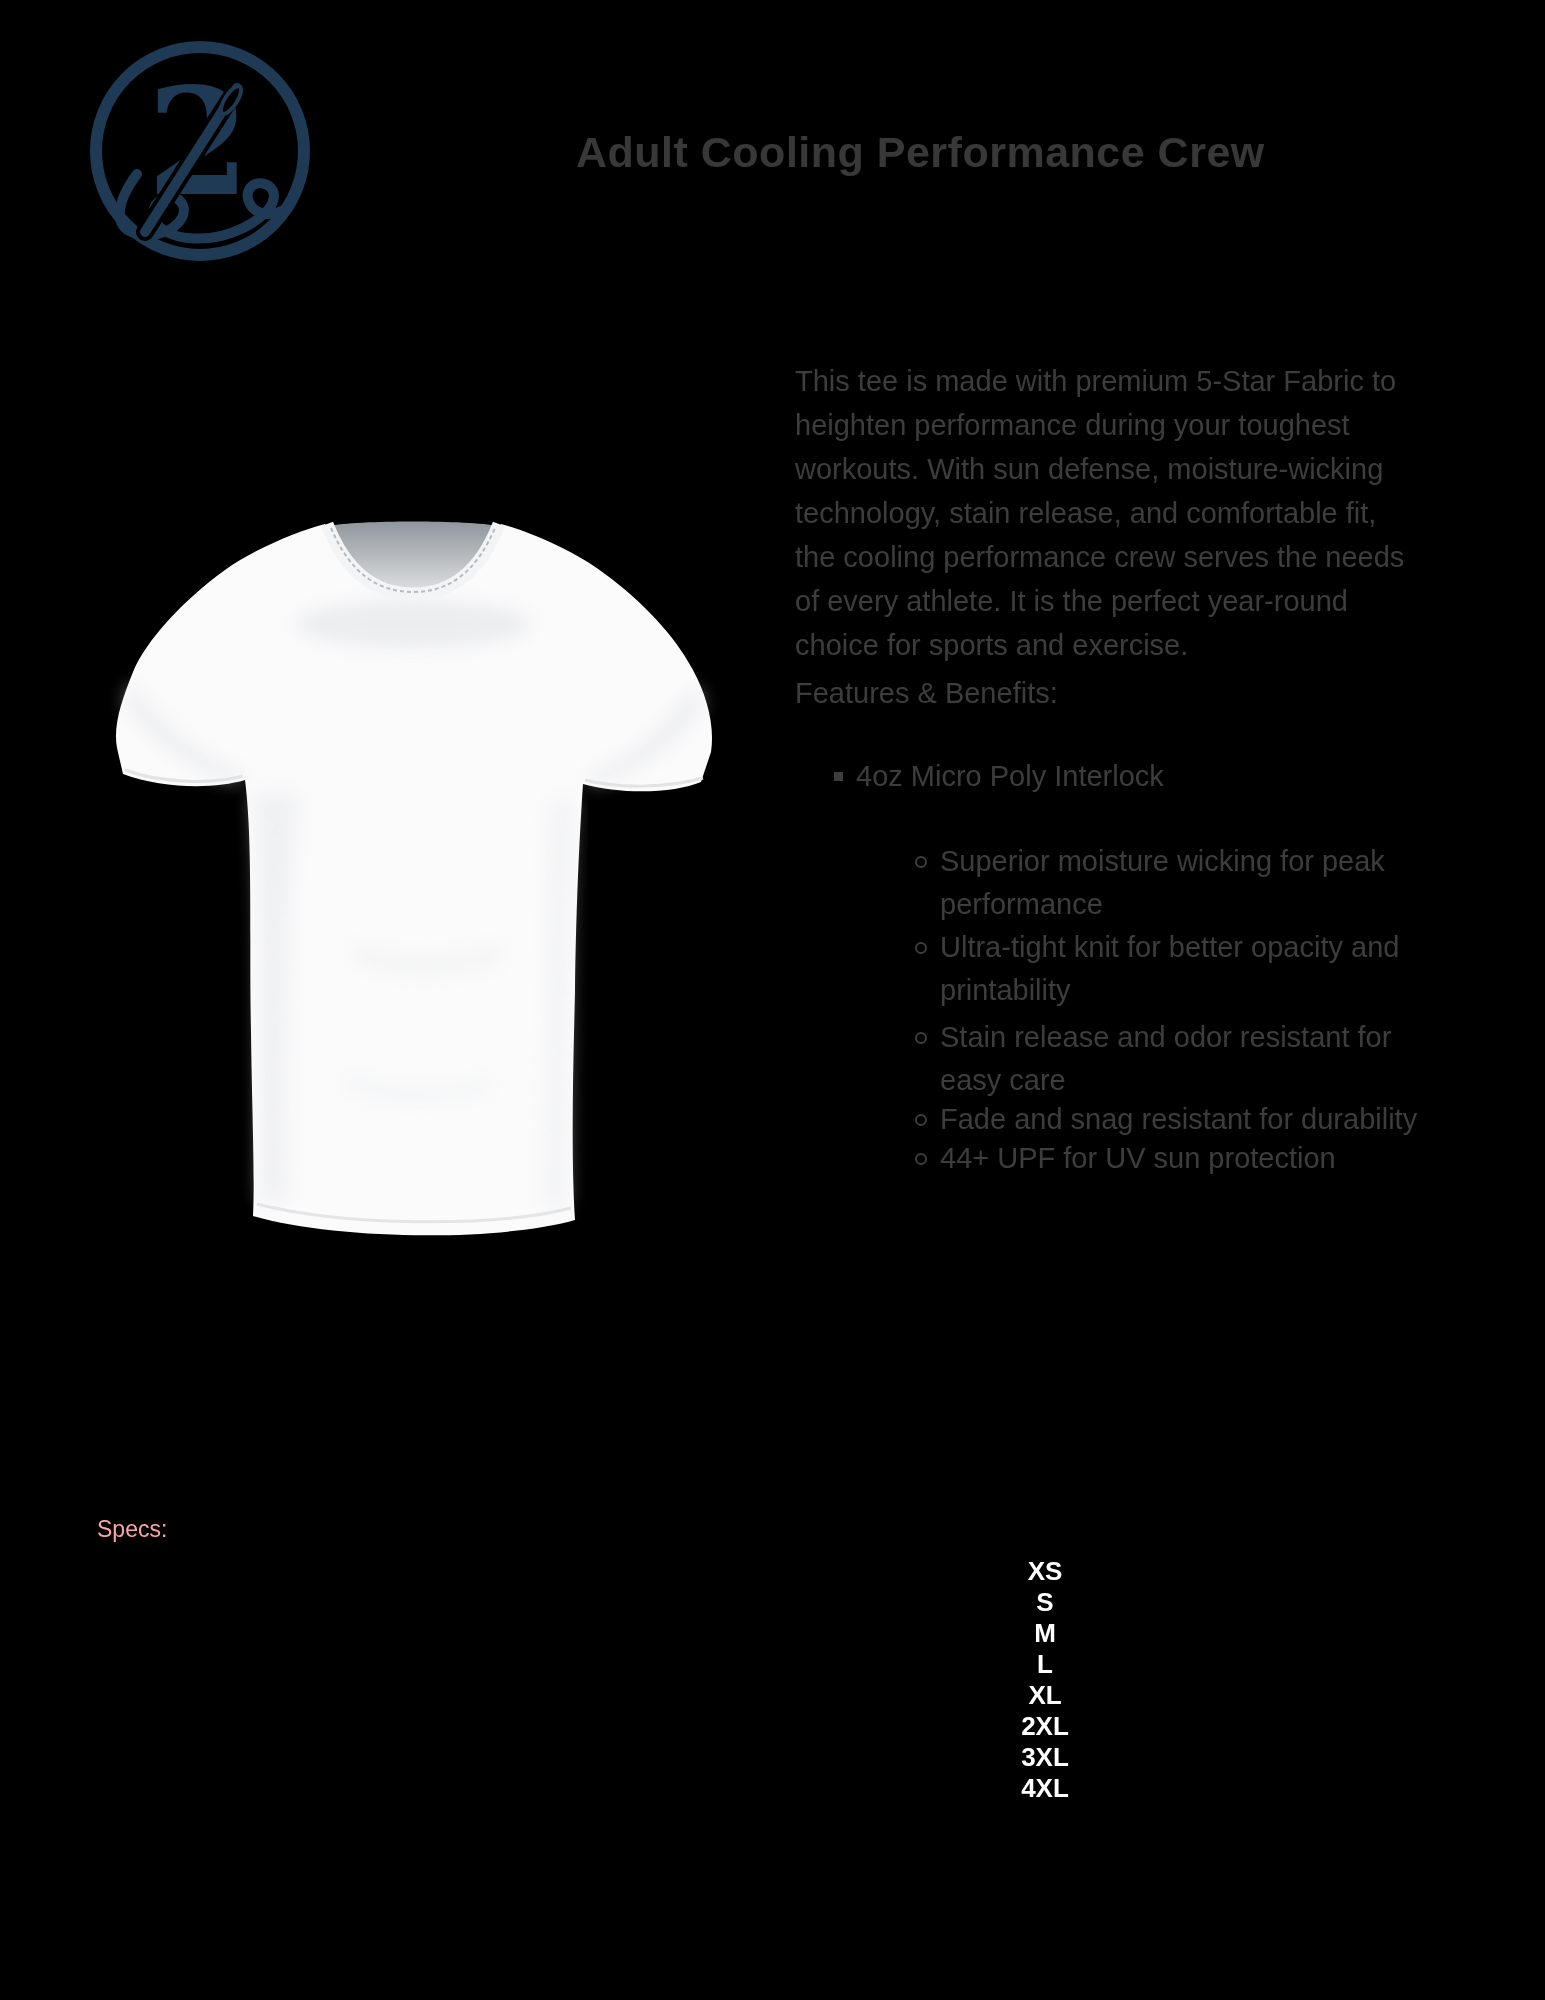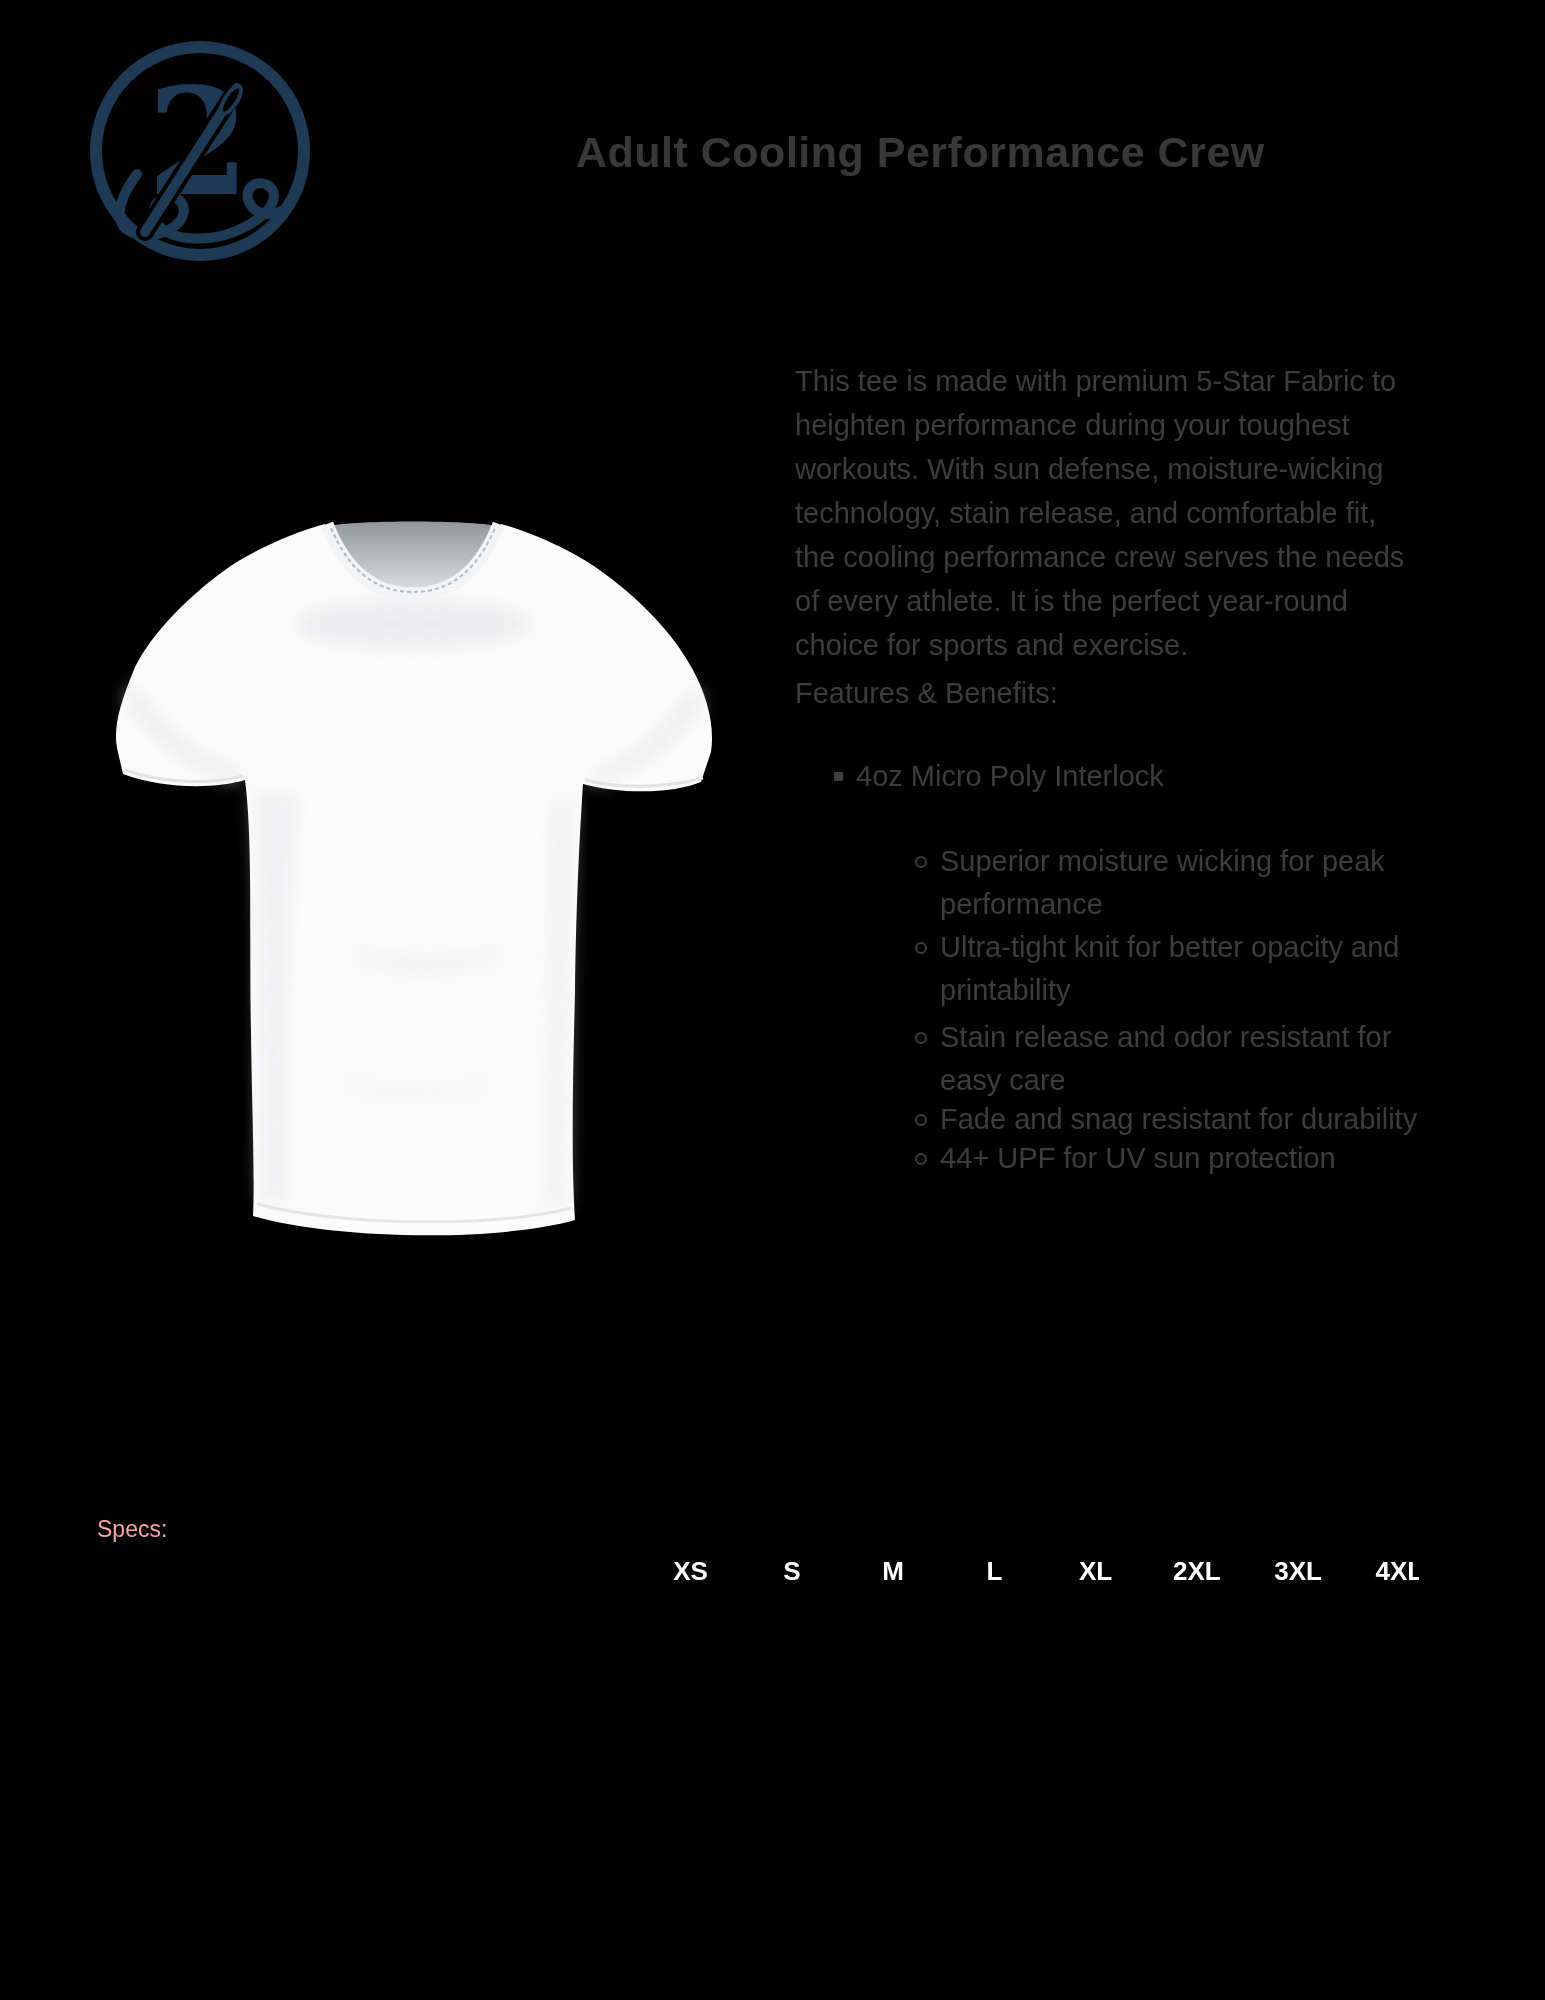--- a/index.html
+++ b/index.html
@@ -42,20 +42,21 @@
     background:transparent;
   }
 
   .specs-label{
     left:97px;top:1516px;
     font-size:23px;color:#fca5a5;
   }
   .sizes-row{
     left:640px;top:1556px;width:810px;height:32px;
     display:flex;
+    flex-direction:column;
   }
   .size-cell{
     flex:1 1 0;text-align:center;
     font-size:26px;font-weight:700;color:#ffffff;
   }
 </style>
 </head>
 <body>
 
 <div class="page">

